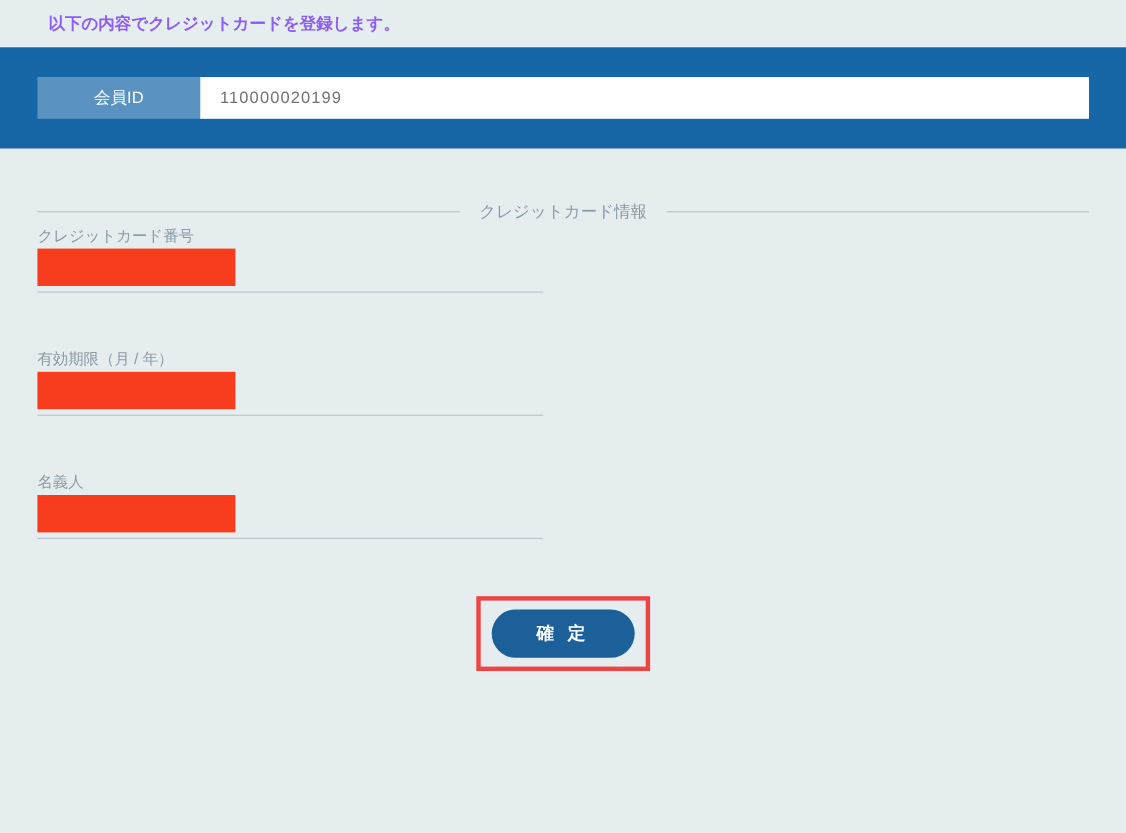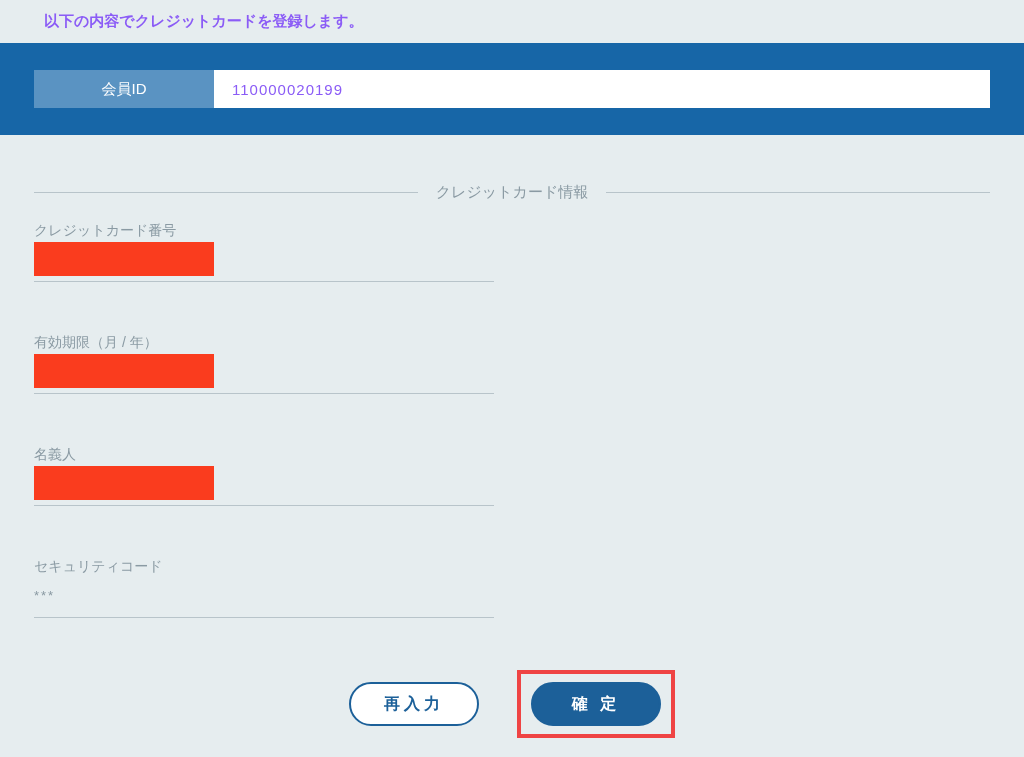--- a/index.html
+++ b/index.html
@@ -22,46 +22,46 @@
     }
     .member-bar {
       background-color: #1766a7;
       padding: 27px 34px;
       display: flex;
       align-items: center;
     }
     .member-label {
       background-color: #5a93c2;
       color: #ffffff;
-      width: 180px;
+      width: 148px;
       height: 38px;
       display: flex;
       align-items: center;
       justify-content: center;
       font-size: 15px;
     }
     .member-value {
       background-color: #ffffff;
       height: 38px;
       flex: 1;
       display: flex;
       align-items: center;
       padding-left: 18px;
-      color: #8b5cf6;
+      color: #737373;
       font-size: 15px;
       letter-spacing: 1px;
     }
     .content {
       padding: 0 34px;
     }
     .fieldset-title {
       display: flex;
       align-items: center;
       margin-top: 48px;
-      margin-bottom: 20px;
+      margin-bottom: 4px;
     }
     .fieldset-line {
       flex: 1;
       height: 1px;
       background-color: #b8c4ca;
     }
     .fieldset-label {
       color: #8a9aa3;
       font-size: 15px;
       padding: 0 18px;
@@ -164,24 +164,19 @@
     </div>
   </div>
 
   <div class="field">
     <div class="field-label">名義人</div>
     <div class="field-value">
       <span class="redacted"></span>
     </div>
   </div>
 
-  <div class="field">
-    <div class="field-label">セキュリティコード</div>
-    <div class="field-value security-value">***</div>
-  </div>
 
   <div class="button-row">
-    <button class="btn btn-secondary">再入力</button>
     <div class="highlight-box">
       <button class="btn btn-primary">確 定</button>
     </div>
   </div>
 </div>
 
 </body></html>

